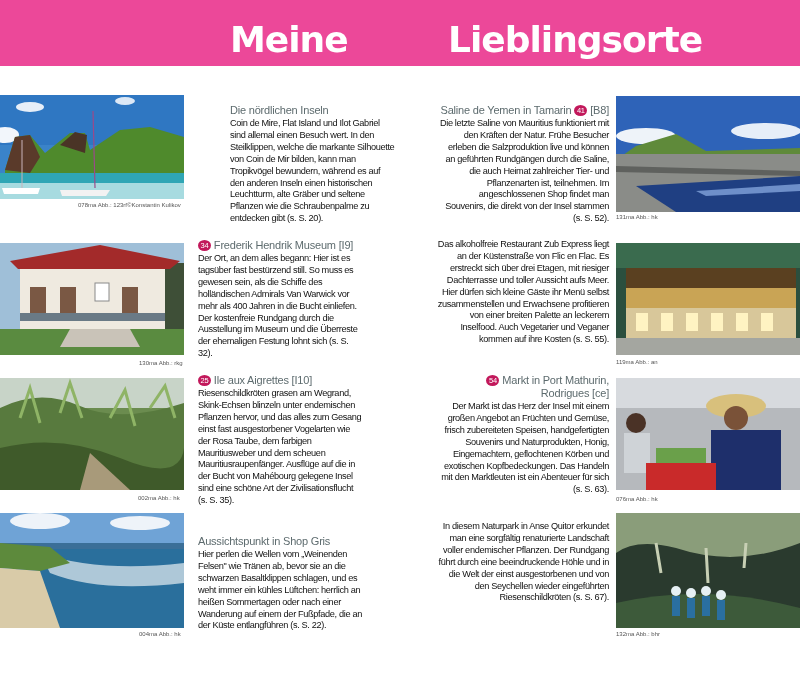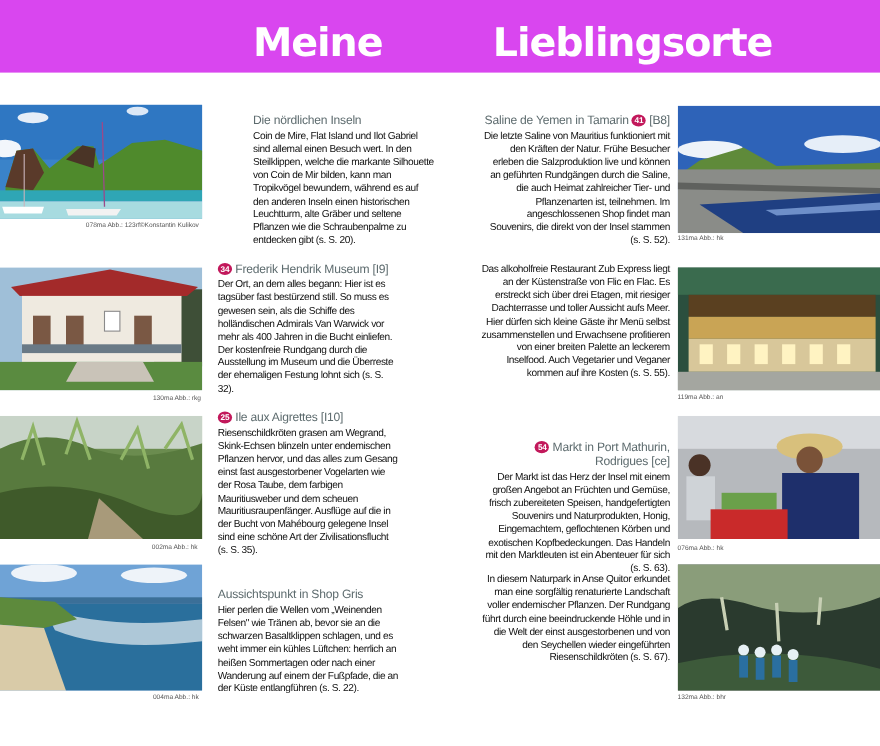--- a/index.html
+++ b/index.html
@@ -2,21 +2,21 @@
 <html><head>
 <meta charset="utf-8">
 <style>
   * { box-sizing: border-box; margin: 0; padding: 0; }
   body {
     width: 800px; height: 678px; background: #ffffff; overflow: hidden;
     font-family: "Liberation Sans", sans-serif; position: relative;
   }
   .header {
     position: absolute; left: 0; top: 0; width: 800px; height: 66px;
-    background: #d946ef;
+    background: #ec4899;
   }
   .header .w1 { position: absolute; left: 230px; top: 18px; }
   .header .w2 { position: absolute; left: 448px; top: 18px; }
   .header span {
     color: #ffffff; font-family: "DejaVu Sans", sans-serif; font-weight: bold;
     font-size: 36px; letter-spacing: -1px; line-height: 44px;
   }
   .photo { position: absolute; overflow: hidden; }
   .credit {
     position: absolute; font-size: 6px; color: #555; white-space: nowrap;
@@ -25,21 +25,21 @@
   .txt { position: absolute; width: 165px; }
   .txt.left { text-align: left; }
   .txt.right { text-align: right; }
   .title {
     font-family: "Liberation Sans", sans-serif; font-size: 11px; color: #5d6b6e;
     line-height: 13px; margin-bottom: 1px; letter-spacing: -0.2px;
   }
   .badge {
     display: inline-block; background: #c2185b; color: #fff; border-radius: 50%;
     width: 13px; height: 11px; font-size: 7.5px; line-height: 11px; text-align: center;
-    font-weight: bold; vertical-align: 1px;
+    font-weight: normal; vertical-align: 1px;
   }
   .body {
     font-family: Liberation Sans, sans-serif; font-size: 9.2px; color: #111;
     line-height: 11.9px; letter-spacing: -0.35px; font-stretch: condensed;
   }
 </style>
 </head>
 <body>
 
 <div class="header">
@@ -172,21 +172,21 @@
         <rect x="70" y="70" width="12" height="18"></rect>
         <rect x="95" y="70" width="12" height="18"></rect>
         <rect x="120" y="70" width="12" height="18"></rect>
         <rect x="145" y="70" width="12" height="18"></rect>
       </g>
     <rect y="95" width="184" height="17" fill="#a4a6a0"></rect>
   </svg>
 </div>
 <div class="credit" style="left:616px;top:359px;">119ma Abb.: an</div>
 
-<div class="txt right" style="left:437px;top:374px;width:172px;margin-top:27px;">
+<div class="txt right" style="left:437px;top:374px;width:172px;">
   <div class="title">
     <span class="badge">54</span>
     <span>Markt in Port Mathurin, Rodrigues</span>
     <span>[ce]</span>
   </div>
   <div class="body">Der Markt ist das Herz der Insel mit einem großen Angebot an Früchten und Gemüse, frisch zubereiteten Speisen, handgefertigten Souvenirs und Naturprodukten, Honig, Eingemachtem, geflochtenen Körben und exotischen Kopfbedeckungen. Das Handeln mit den Marktleuten ist ein Abenteuer für sich (s. S. 63).</div>
 </div>
 <div class="photo" style="left:616px;top:378px;width:184px;height:112px;">
   <svg width="184" height="112" viewBox="0 0 184 112">
     <rect width="184" height="112" fill="#b6b9bd"></rect>

